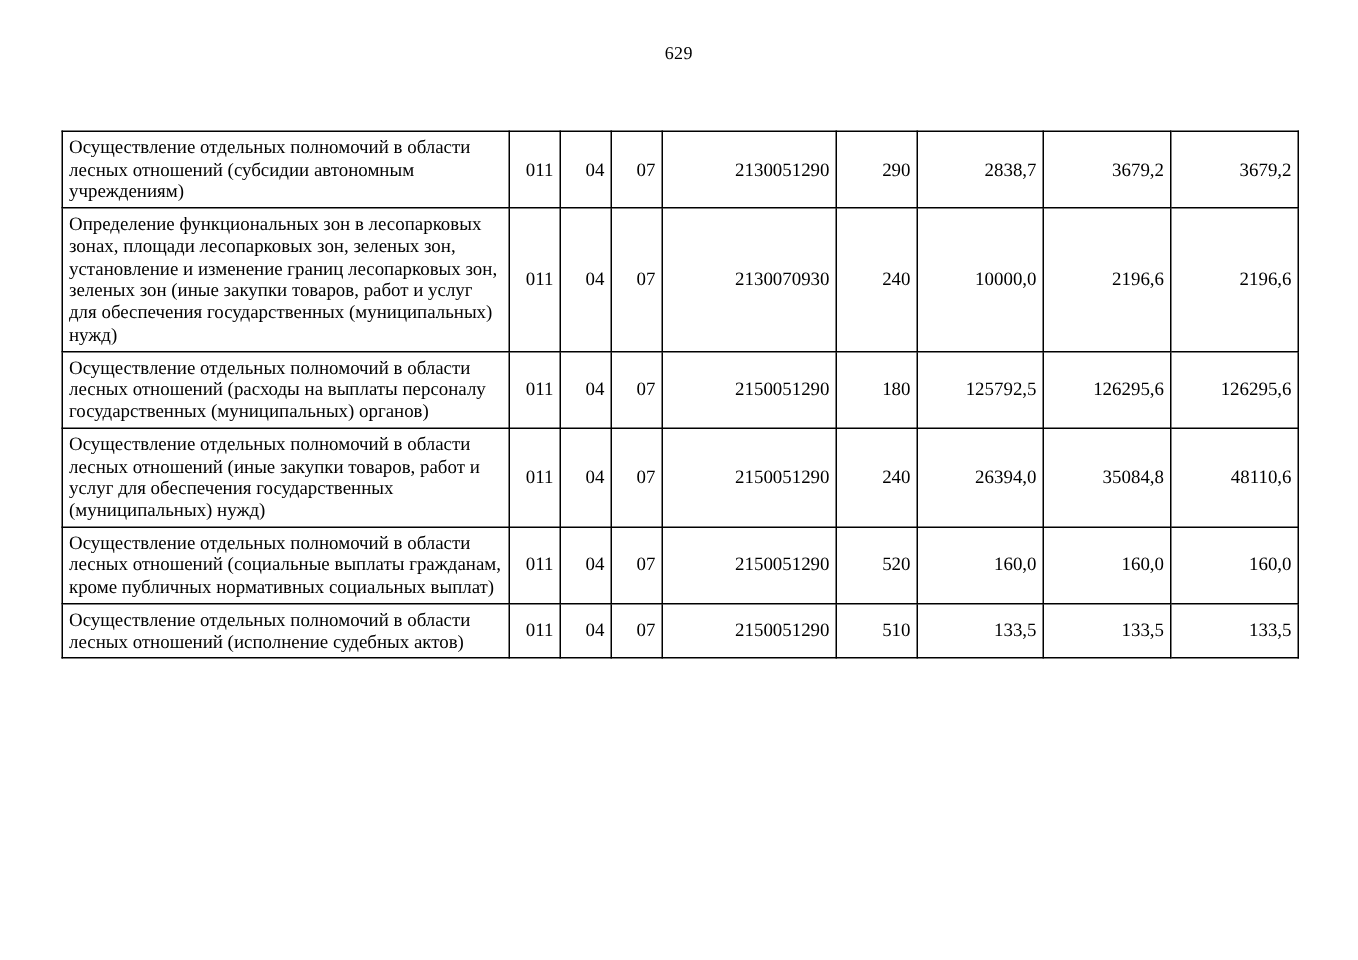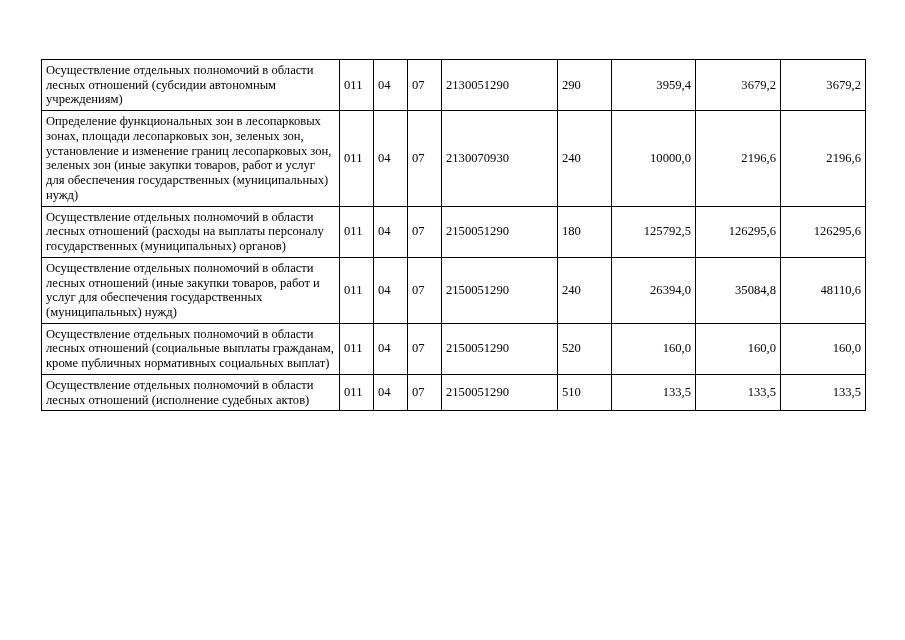--- a/index.html
+++ b/index.html
@@ -45,41 +45,42 @@
     line-height: 1.17;
     padding: 3px 4px;
   }
   td.name {
     vertical-align: top;
     padding: 5px 5px 5px 5px;
     text-align: left;
     hyphens: none;
   }
   td.code {
-    text-align: left;
+    text-align: right;
   }
   td.num {
     text-align: right;
     padding-right: 7px;
   }
   col.c-name { width: 298px; }
   col.c-a    { width: 34px; }
   col.c-b    { width: 34px; }
   col.c-c    { width: 34px; }
   col.c-d    { width: 116px; }
   col.c-e    { width: 54px; }
   col.c-f    { width: 84px; }
   col.c-g    { width: 85px; }
   col.c-h    { width: 85px; }
 </style>
 </head>
 <body>
 
 <div class="page">
 
+  <div class="page-number">629</div>
 
   <div class="table-wrap">
     <table class="budget">
       <colgroup>
         <col class="c-name">
           <col class="c-a">
           <col class="c-b">
           <col class="c-c">
         <col class="c-d">
           <col class="c-e">
@@ -88,21 +89,21 @@
           <col class="c-h">
       </colgroup>
       <tbody>
         <tr>
           <td class="name">Осуществление отдельных полномочий в области лесных отношений (субсидии автономным учреждениям)</td>
           <td class="code">011</td>
           <td class="code">04</td>
           <td class="code">07</td>
           <td class="code">2130051290</td>
           <td class="code">290</td>
-          <td class="num">3959,4</td>
+          <td class="num">2838,7</td>
           <td class="num">3679,2</td>
           <td class="num">3679,2</td>
         </tr>
         <tr>
           <td class="name">Определение функциональных зон в лесопарковых зонах, площади лесопарковых зон, зеленых зон, установление и изменение границ лесопарковых зон, зеленых зон (иные закупки товаров, работ и услуг для обеспечения государственных (муниципальных) нужд)</td>
           <td class="code">011</td>
           <td class="code">04</td>
           <td class="code">07</td>
           <td class="code">2130070930</td>
           <td class="code">240</td>

